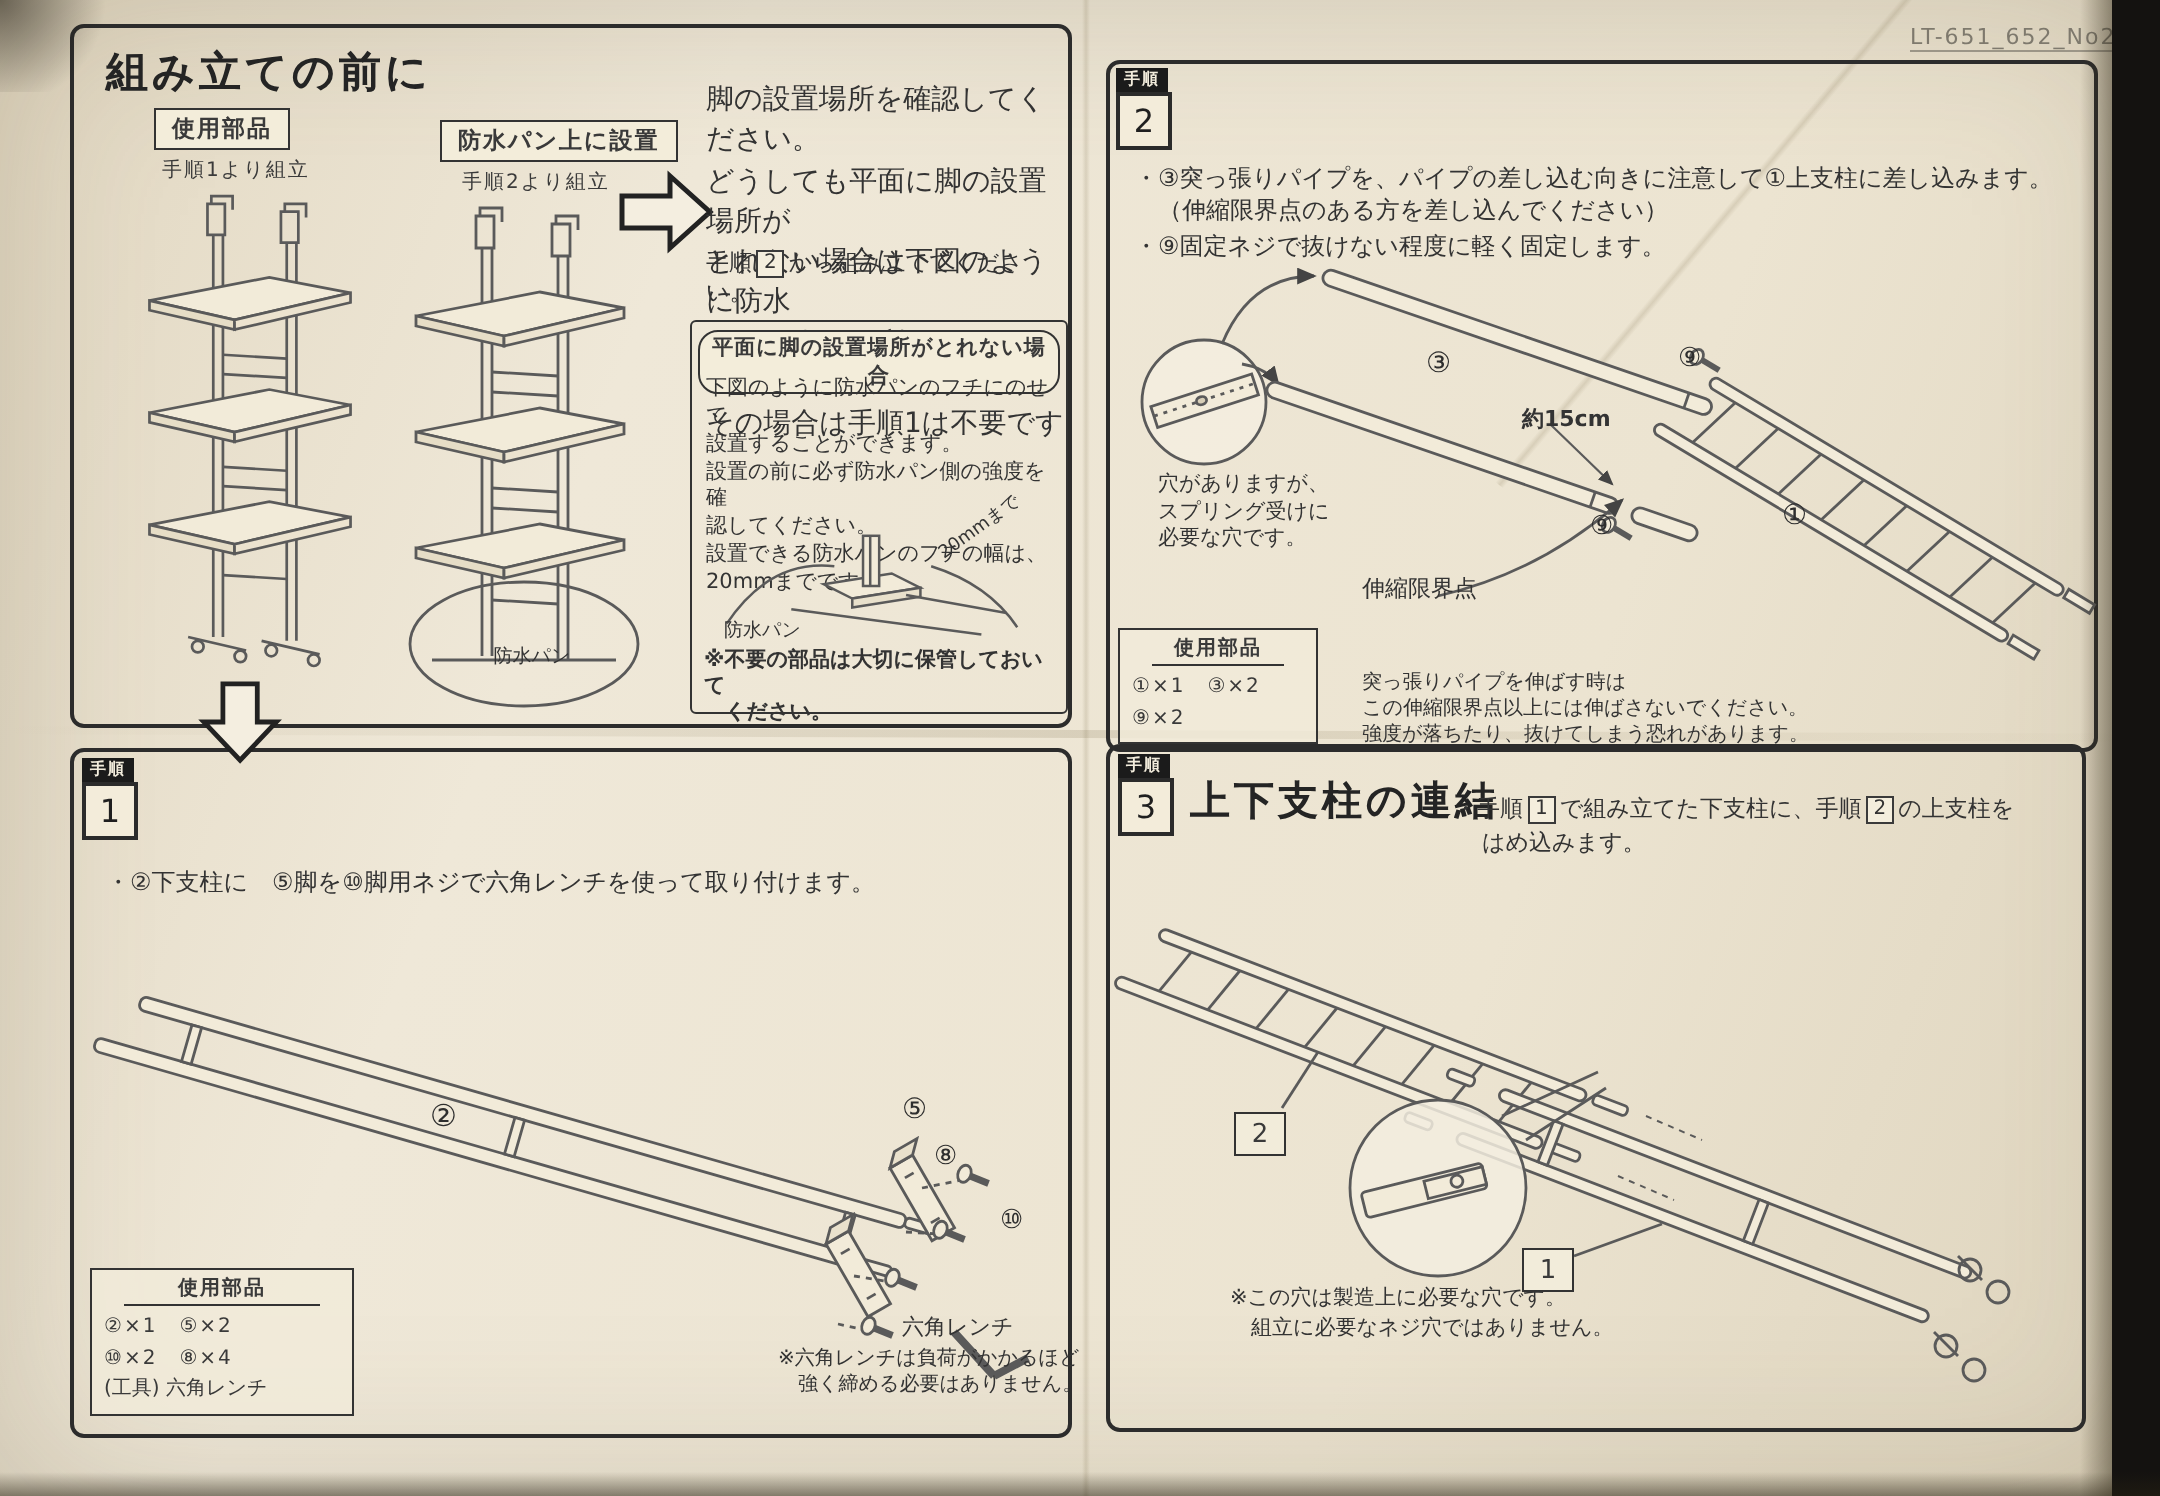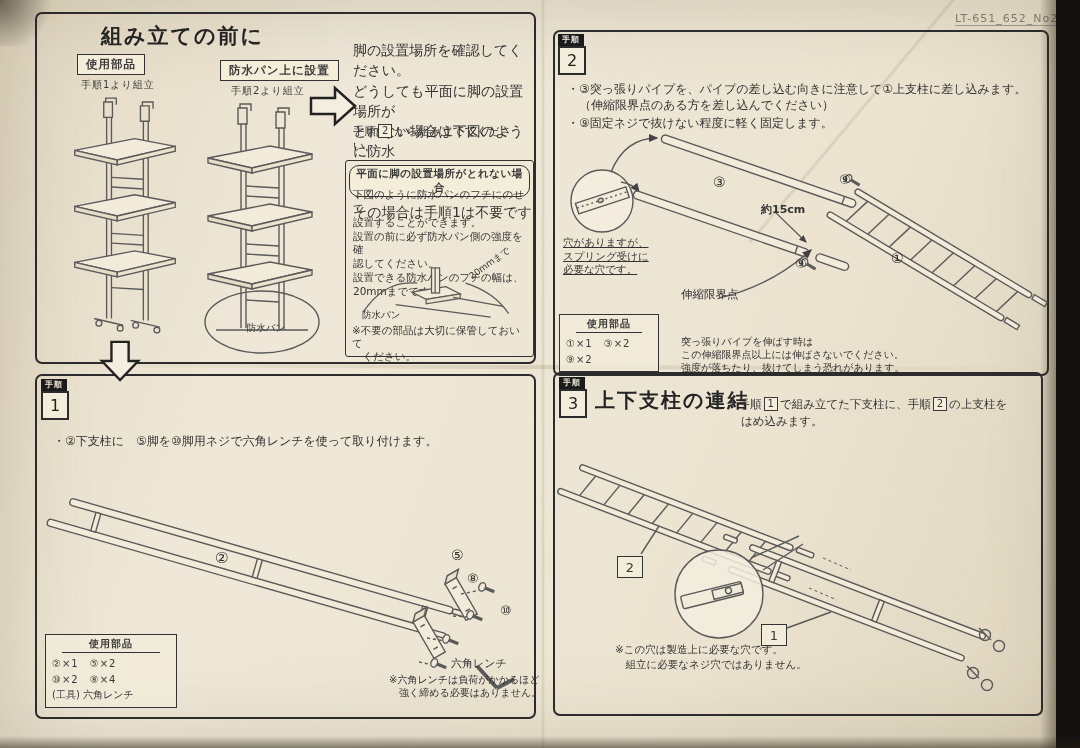--- a/index.html
+++ b/index.html
@@ -50,21 +50,21 @@
 <body>
 
 <div class="page">
 
   <div class="crease" style="left:541px;top:0;width:4px;height:748px;"></div>
   <div class="crease" style="left:0;top:365px;width:1080px;height:4px;transform:rotate(.2deg);"></div>
   <div class="crease" style="left:850px;top:-40px;width:5px;height:320px;transform:rotate(40deg);"></div>
   <div class="docno">LT-651_652_No2</div>
 
   <section class="panel" style="left:35px;top:12px;width:497px;height:348px;">
-    <div class="ptitle" style="left:16px;top:8px;font-size:21px;margin-left:48px;">組み立ての前に</div>
+    <div class="ptitle" style="left:16px;top:8px;font-size:21px;">組み立ての前に</div>
 
     <div class="optbox" style="left:40px;top:40px;">使用部品</div>
     <div class="optsub" style="left:44px;top:64px;">手順1より組立</div>
     <div class="optbox" style="left:183px;top:46px;">防水パン上に設置</div>
     <div class="optsub" style="left:194px;top:70px;">手順2より組立</div>
 
     <svg style="left:30px;top:78px;" width="116" height="250" viewBox="0 0 120 258">
       <g class="ln">
         <line x1="41" y1="26" x2="41" y2="234"></line>
           <line x1="46" y1="26" x2="46" y2="234"></line>
@@ -147,21 +147,21 @@
           <path d="M40 42 L146 56"></path>
           <polygon points="58,28 96,22 112,30 74,36" fill="#f2ebd9"></polygon>
           <polygon points="74,36 112,30 112,35 74,41" fill="#e9e1cc"></polygon>
           <rect x="80" y="1" width="9" height="28" fill="#f2ebd9"></rect>
           <line x1="84" y1="1" x2="84" y2="29"></line>
           <path d="M104 34 L160 44"></path>
         </g>
       </svg>
       <div class="tx" style="left:120px;top:96px;font-size:9px;transform:rotate(-36deg);">20mmまで</div>
       <div class="tx" style="left:16px;top:148px;font-size:9.5px;">防水パン</div>
-      <div class="tx pre" style="left:6px;top:163px;width:178px;font-size:10.5px;line-height:1.25;">※不要の部品は大切に保管しておいて
+      <div class="tx pre" style="left:6px;top:163px;width:178px;font-size:10.5px;line-height:1.25;font-weight:bold;">※不要の部品は大切に保管しておいて
 　ください。</div>
     </div>
   </section>
 
   <svg style="left:100px;top:339px;z-index:4;" width="42" height="44" viewBox="0 0 44 44">
     <polygon points="12,2 30,2 30,22 40,22 21,42 2,22 12,22" fill="#f4eee0" stroke="#222" stroke-width="2.5"></polygon>
   </svg>
 
   <section class="panel" style="left:553px;top:30px;width:492px;height:342px;">
     <div class="step" style="left:3px;top:2px;">
@@ -221,21 +221,21 @@
         </g>
         <path d="M160 170 Q212 158 252 122" marker-end="url(#ah2)"></path>
       </g>
     </svg>
 
     <div class="cl" style="left:158px;top:142px;">③</div>
     <div class="tx" style="left:206px;top:170px;font-size:11px;font-weight:bold;">約15cm</div>
     <div class="cl" style="left:284px;top:140px;font-size:13px;">⑨</div>
     <div class="cl" style="left:336px;top:218px;">①</div>
     <div class="cl" style="left:240px;top:224px;font-size:13px;">⑨</div>
-    <div class="tx pre" style="left:8px;top:204px;font-size:10.5px;line-height:1.3;text-decoration:underline;">穴がありますが、
+    <div class="tx pre" style="left:24px;top:204px;font-size:10.5px;line-height:1.3;">穴がありますが、
 スプリング受けに
 必要な穴です。</div>
     <div class="tx" style="left:126px;top:255px;font-size:11.5px;">伸縮限界点</div>
     <div class="tx pre" style="left:126px;top:270px;width:300px;font-size:10px;line-height:1.32;margin-top:33px;">突っ張りパイプを伸ばす時は
 この伸縮限界点以上には伸ばさないでください。
 強度が落ちたり、抜けてしまう恐れがあります。</div>
 
     <div class="parts" style="left:4px;top:282px;width:86px;">
       <div class="h">使用部品</div>
       <div class="l">①×1　③×2</div>

